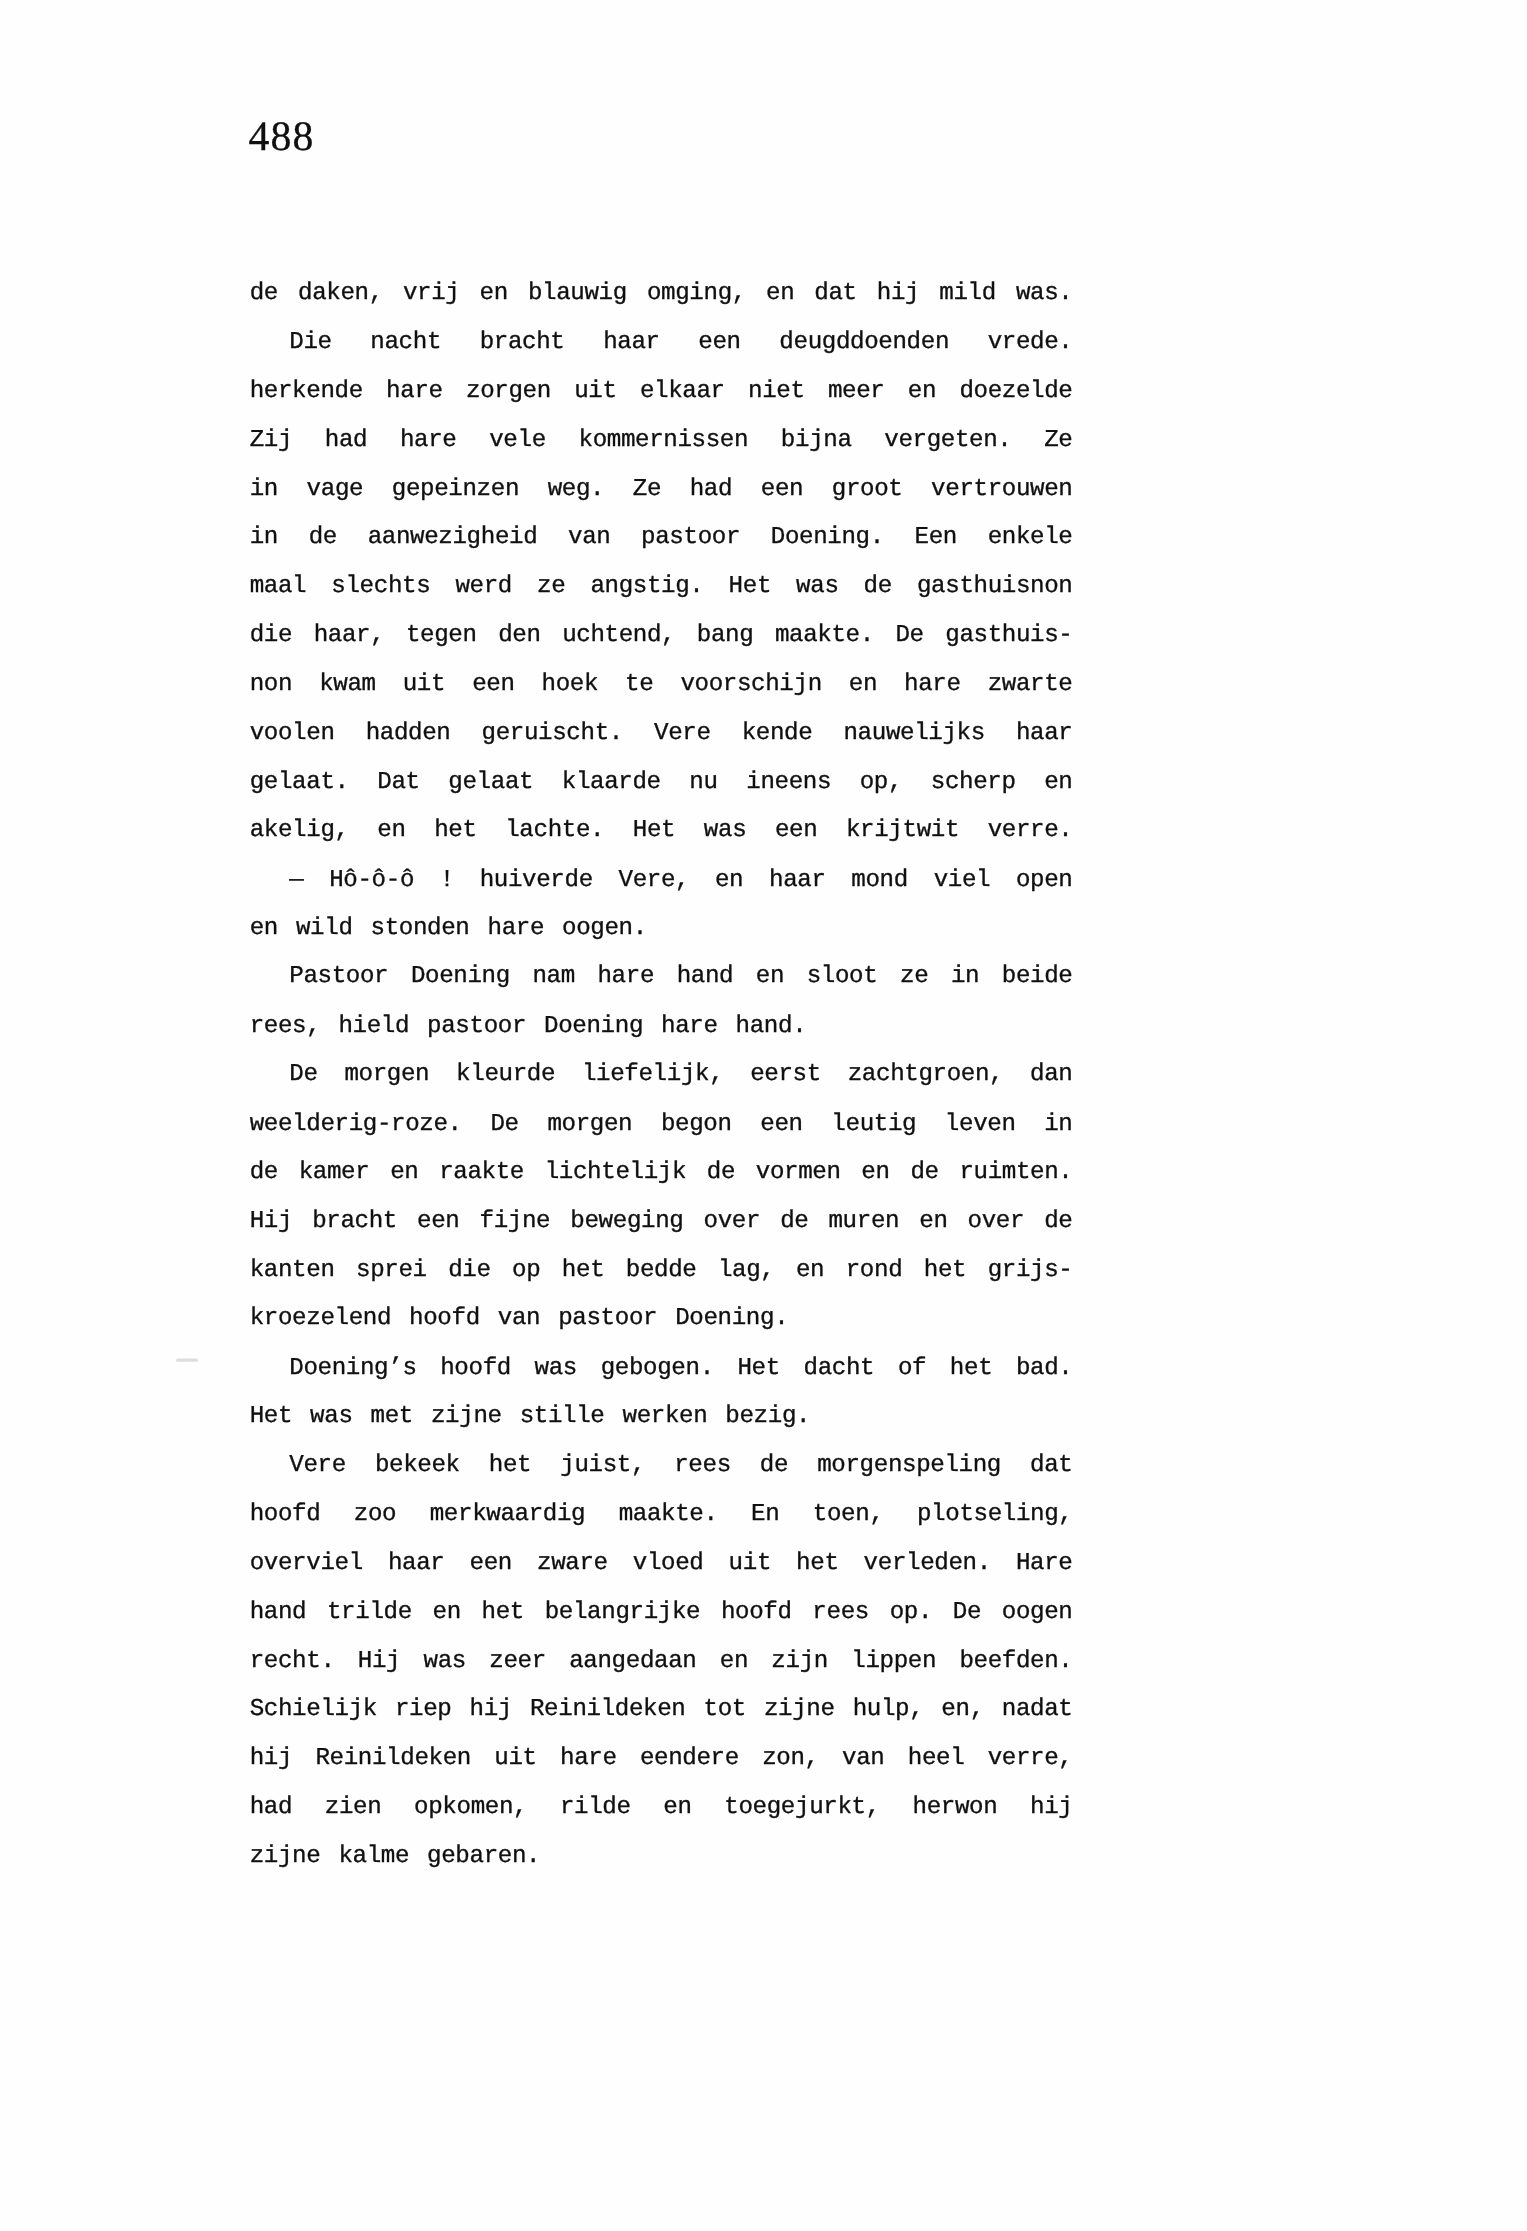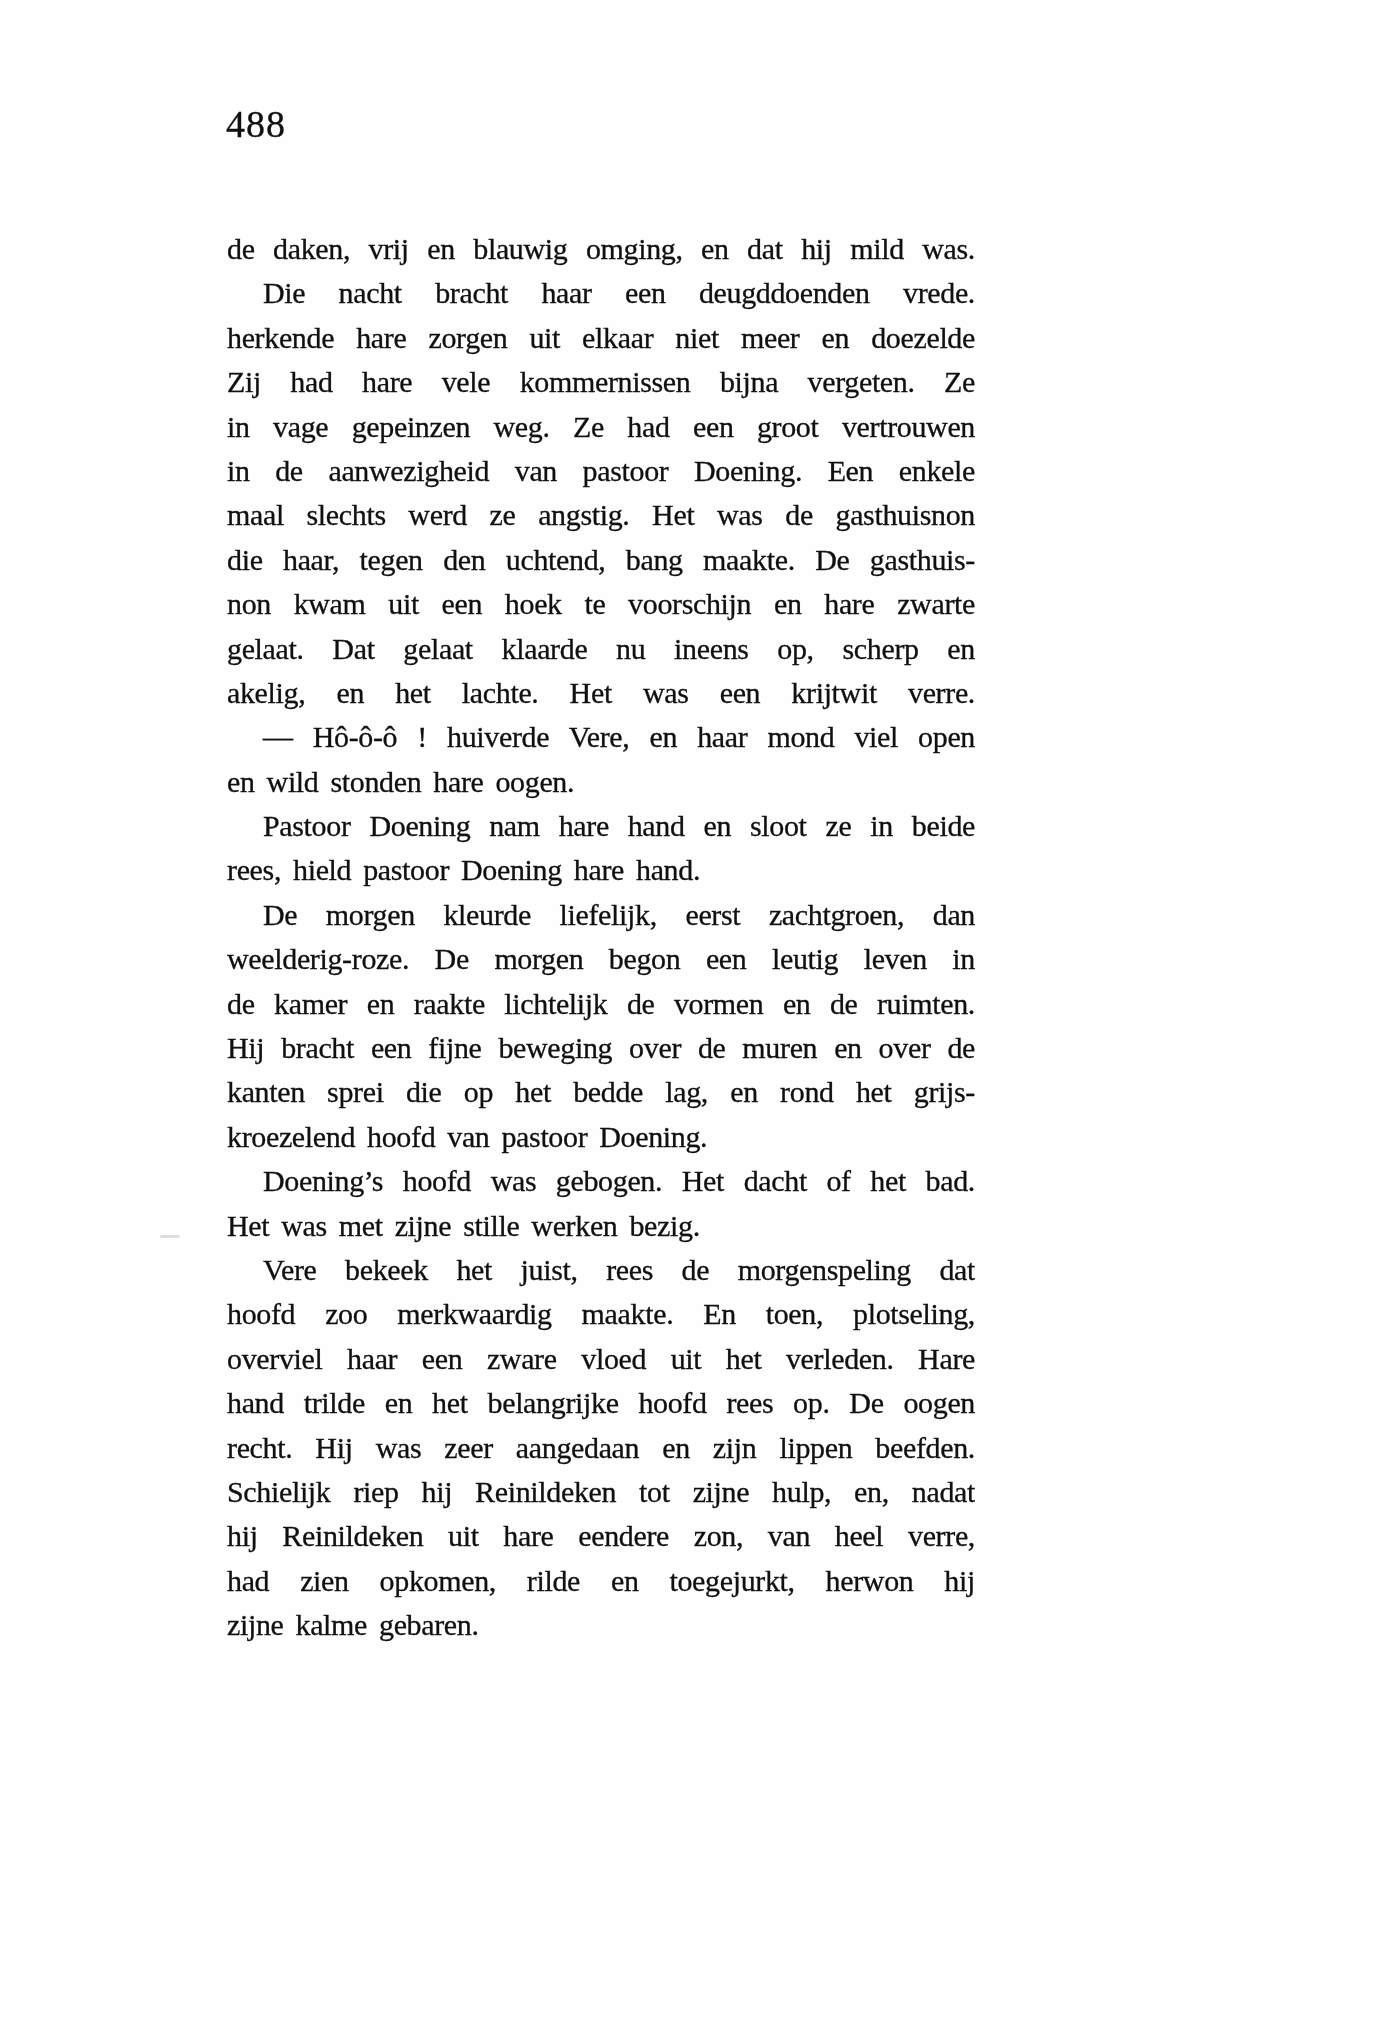--- a/index.html
+++ b/index.html
@@ -18,25 +18,26 @@
   .page-number {
     position: absolute;
     left: 222px;
     top: 98px;
     font-size: 38px;
     letter-spacing: 1px;
   }
   .text-block {
     position: absolute;
     left: 222px;
-    top: 222px;
+    top: 240px;
     width: 748px;
-    font-size: 30px;
+    font-size: 22px;
     letter-spacing: -0.35px;
     word-spacing: 0.06em;
+    font-family: Liberation Mono, monospace;
   }
   .line {
     width: 100%;
     height: 43.4px;
     line-height: 43.4px;
     overflow: hidden;
     text-align: justify;
     text-align-last: justify;
     white-space: normal;
   }
@@ -65,20 +66,21 @@
   <div class="text-block">
       <div class="line">de daken, vrij en blauwig omging, en dat hij mild was.</div>
       <div class="line indent">Die nacht bracht haar een deugddoenden vrede.</div>
       <div class="line">herkende hare zorgen uit elkaar niet meer en doezelde</div>
       <div class="line">Zij had hare vele kommernissen bijna vergeten. Ze</div>
       <div class="line">in vage gepeinzen weg. Ze had een groot vertrouwen</div>
       <div class="line">in de aanwezigheid van pastoor Doening. Een enkele</div>
       <div class="line">maal slechts werd ze angstig. Het was de gasthuisnon</div>
       <div class="line">die haar, tegen den uchtend, bang maakte. De gasthuis-</div>
       <div class="line">non kwam uit een hoek te voorschijn en hare zwarte</div>
+      <div class="line">voolen hadden geruischt. Vere kende nauwelijks haar</div>
       <div class="line">gelaat. Dat gelaat klaarde nu ineens op, scherp en</div>
       <div class="line">akelig, en het lachte. Het was een krijtwit verre.</div>
       <div class="line indent">— Hô-ô-ô ! huiverde Vere, en haar mond viel open</div>
       <div class="line end">en wild stonden hare oogen.</div>
       <div class="line indent">Pastoor Doening nam hare hand en sloot ze in beide</div>
       <div class="line end">rees, hield pastoor Doening hare hand.</div>
       <div class="line indent">De morgen kleurde liefelijk, eerst zachtgroen, dan</div>
       <div class="line">weelderig-roze. De morgen begon een leutig leven in</div>
       <div class="line">de kamer en raakte lichtelijk de vormen en de ruimten.</div>
       <div class="line">Hij bracht een fijne beweging over de muren en over de</div>

